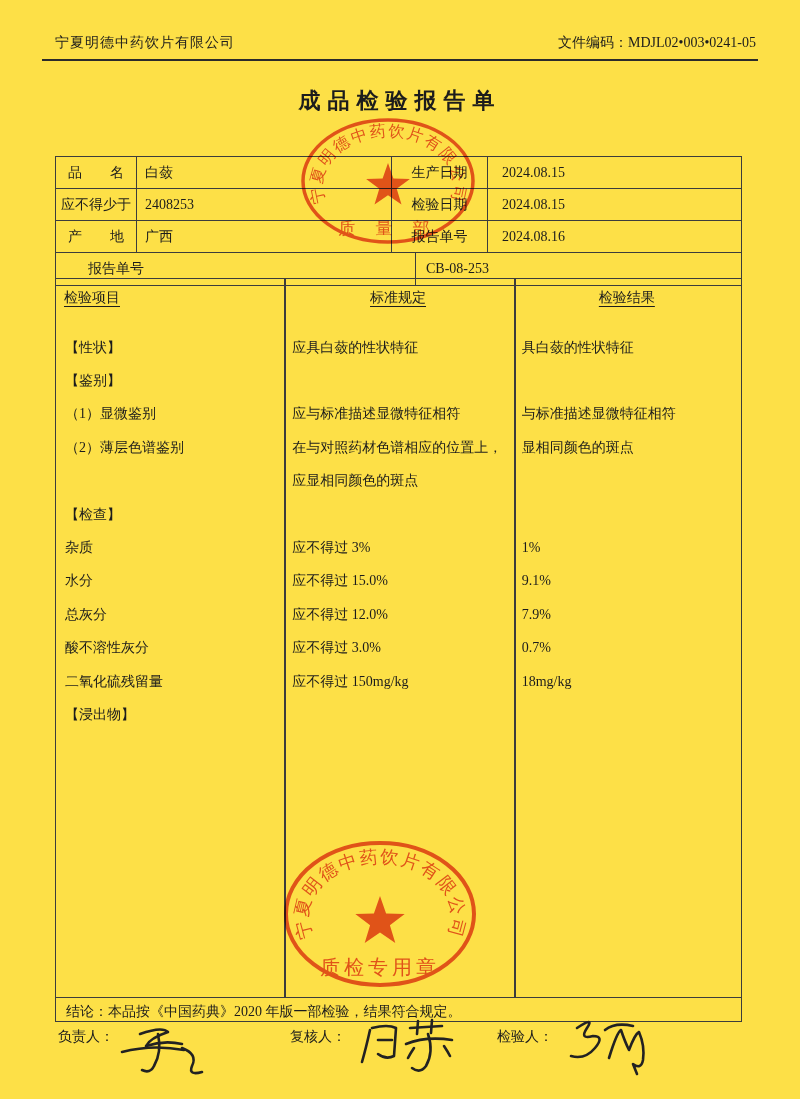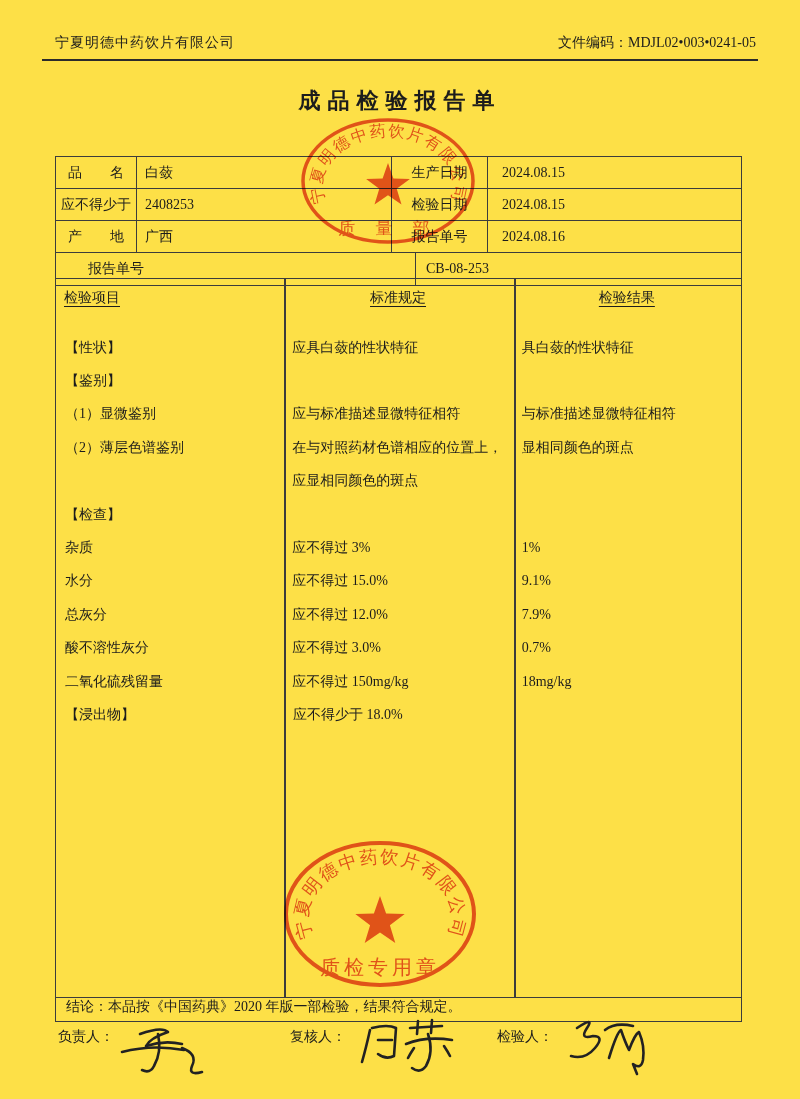--- a/index.html
+++ b/index.html
@@ -52,21 +52,21 @@
   .hc-3 { width: 229px; text-align: center; }
   .items-body { position: absolute; top: 52px; left: 0; width: 100%; }
   .item-row { display: flex; height: 33.4px; align-items: center; }
   .ir-item { width: 228px; padding-left: 9px; }
   .ir-std  { width: 230px; padding-left: 9px; }
   .ir-res  { width: 229px; padding-left: 9px; }
   
   .conclusion-row {
     position: absolute; left: 55px; top: 997px; width: 687px; height: 25px;
     border: 1.5px solid #3c3c3c; font-size: 14px;
-    display: flex; align-items: flex-start; padding-left: 10px;
+    display: flex; align-items: flex-end; padding-left: 10px;
   }
   .sig-label { position: absolute; font-size: 14px; top: 1028px; }
   .sig-label-1 { left: 58px; }
   .sig-label-2 { left: 290px; }
   .sig-label-3 { left: 497px; }
   .sig-svg { position: absolute; }
   .sig-svg path { fill: none; stroke: #222; stroke-width: 2.6; stroke-linecap: round; stroke-linejoin: round; }
   
   .stamp { position: absolute; opacity: 0.85; mix-blend-mode: multiply; pointer-events: none; }
   .stamp-top    { left: 298px; top: 114px; }
@@ -167,21 +167,20 @@
         <div class="ir-std">应不得过 3.0%</div>
         <div class="ir-res">0.7%</div>
       </div>
       <div class="item-row">
         <div class="ir-item">二氧化硫残留量</div>
         <div class="ir-std">应不得过 150mg/kg</div>
         <div class="ir-res">18mg/kg</div>
       </div>
       <div class="item-row">
         <div class="ir-item">【浸出物】</div>
-        <div class="ir-std">应不得少于 18.0%</div>
       </div>
     </div>
   </div>
 
   <div class="conclusion-row">
     <span>结论：本品按《中国药典》2020 年版一部检验，结果符合规定。</span>
   </div>
 
   <div class="sig-label sig-label-1">负责人：</div>
   <div class="sig-label sig-label-2">复核人：</div>

